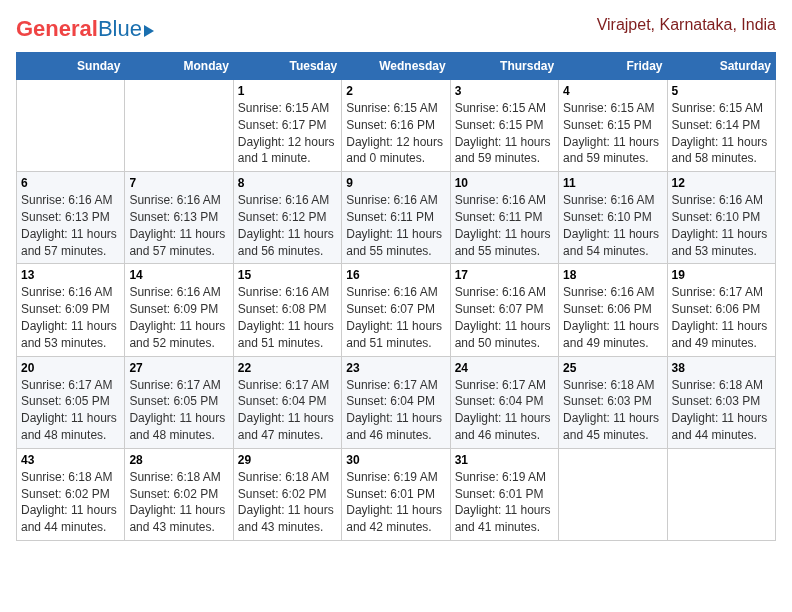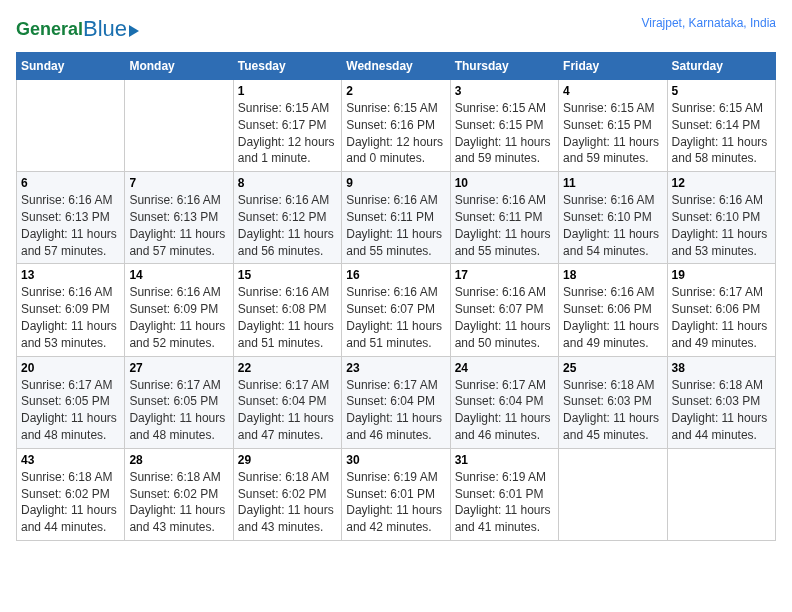--- a/index.html
+++ b/index.html
@@ -19,23 +19,23 @@
     .logo {
       display: flex;
       flex-direction: column;
       align-items: flex-start;
     }
     .logo-text {
       display: flex;
       align-items: center;
     }
     .logo-general {
-      font-size: 18px;
+      font-size: 22px;
       font-weight: bold;
-      color: #15803d;
+      color: #ef4444;
     }
     .logo-blue {
       font-size: 22px;
       font-weight: normal;
       color: #1a6faf;
     }
     .logo-arrow {
       width: 0;
       height: 0;
       border-left: 10px solid #1a6faf;
@@ -46,33 +46,33 @@
     }
     .title-section {
       text-align: right;
     }
     .month-title {
       font-size: 36px;
       color: #333;
       font-weight: normal;
     }
     .location {
-      font-size: 12px;
-      color: #3b82f6;
+      font-size: 16px;
+      color: #7f1d1d;
     }
     .calendar {
       width: 100%;
       border-collapse: collapse;
       font-size: 11px;
     }
     .calendar thead th {
       background-color: #2e6db4;
       color: #fff;
       padding: 6px 4px;
-      text-align: left;
+      text-align: right;
       font-size: 12px;
       border: 1px solid #2e6db4;
     }
     .calendar tbody td {
       border: 1px solid #ccc;
       vertical-align: top;
       padding: 4px;
       width: calc(100% / 7);
       min-height: 80px;
       height: 80px;

